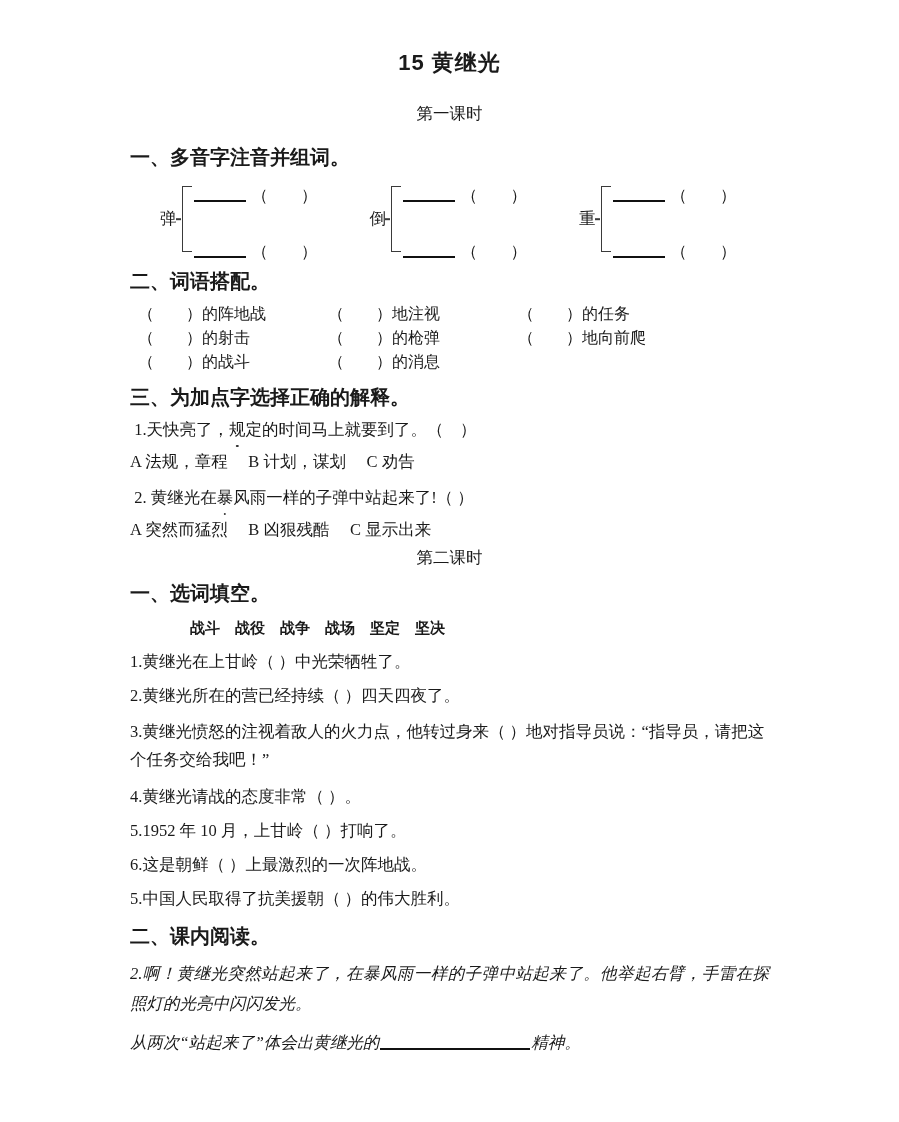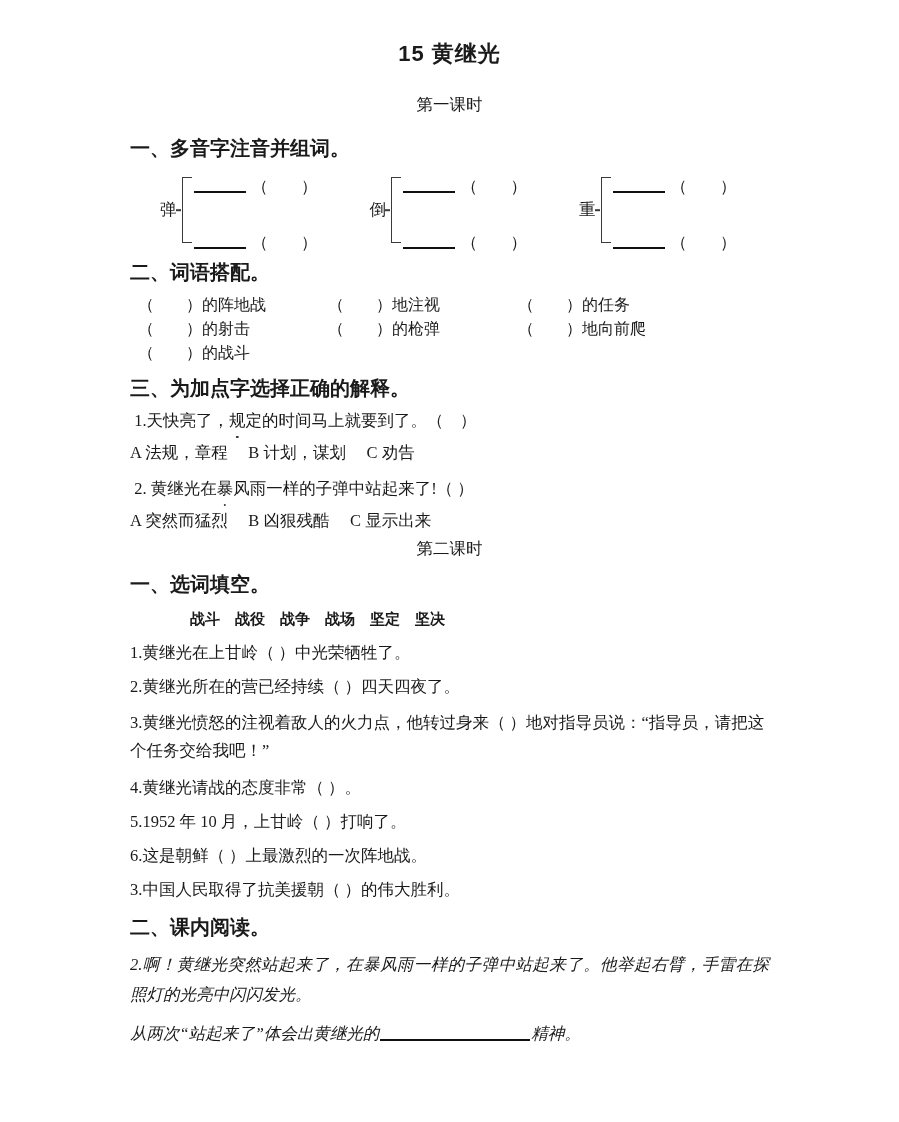--- a/index.html
+++ b/index.html
@@ -13,21 +13,21 @@
     position: relative;
     font-family: "Liberation Serif", "DejaVu Serif", serif;
     color: #1a1a1a;
     overflow: hidden;
   }
   .page {
     position: relative;
     width: 899px;
     height: 1122px;
     box-sizing: border-box;
-    padding: 3px 130px 0 130px;
+    padding: 12px 130px 0 130px;
   }
 
   
   .doc-title {
     text-align: center;
     font-family: "Liberation Sans", "DejaVu Sans", sans-serif;
     font-weight: bold;
     font-size: 22px;
     letter-spacing: 1px;
     margin: 0;
@@ -259,20 +259,21 @@
     <span class="collo-cell">（        ）地注视</span>
     <span class="collo-cell">（        ）的任务</span>
   </div>
   <div class="collo-row">
     <span class="collo-cell">（        ）的射击</span>
     <span class="collo-cell">（        ）的枪弹</span>
     <span class="collo-cell">（        ）地向前爬</span>
   </div>
   <div class="collo-row">
     <span class="collo-cell">（        ）的战斗</span>
+    <span class="collo-cell">（        ）的消息</span>
     <span class="collo-cell"></span>
   </div>
 
   <div class="sp10"></div>
 
   <div class="sec-title">三、为加点字选择正确的解释。</div>
   <div class="sp8"></div>
 
   <div class="row"><span> 1.天快亮了，</span><span class="dotted">规</span><span>定的时间马上就要到了。（    ）</span></div>
   <div class="sp8"></div>
@@ -298,21 +299,21 @@
   <div class="row wrap">2.黄继光所在的营已经持续（      ）四天四夜了。</div>
   <div class="sp10"></div>
   <div class="row wrap" style="line-height:1.75">3.黄继光愤怒的注视着敌人的火力点，他转过身来（      ）地对指导员说：“指导员，请把这个任务交给我吧！”</div>
   <div class="sp10"></div>
   <div class="row wrap">4.黄继光请战的态度非常（      ）。</div>
   <div class="sp10"></div>
   <div class="row wrap">5.1952 年 10 月，上甘岭（      ）打响了。</div>
   <div class="sp10"></div>
   <div class="row wrap">6.这是朝鲜（      ）上最激烈的一次阵地战。</div>
   <div class="sp10"></div>
-  <div class="row wrap">3.中国人民取得了抗美援朝（      ）的伟大胜利。</div>
+  <div class="row wrap">5.中国人民取得了抗美援朝（      ）的伟大胜利。</div>
 
   <div class="sp12"></div>
 
   <div class="sec-title">二、课内阅读。</div>
   <div class="sp10"></div>
 
   <div class="passage"> 2.啊！黄继光突然站起来了，在暴风雨一样的子弹中站起来了。他举起右臂，手雷在探照灯的光亮中闪闪发光。</div>
   <div class="sp8"></div>
   <div class="passage"><span>从两次“站起来了”体会出黄继光的</span><span class="fill-line"></span><span>精神。</span></div>
 

